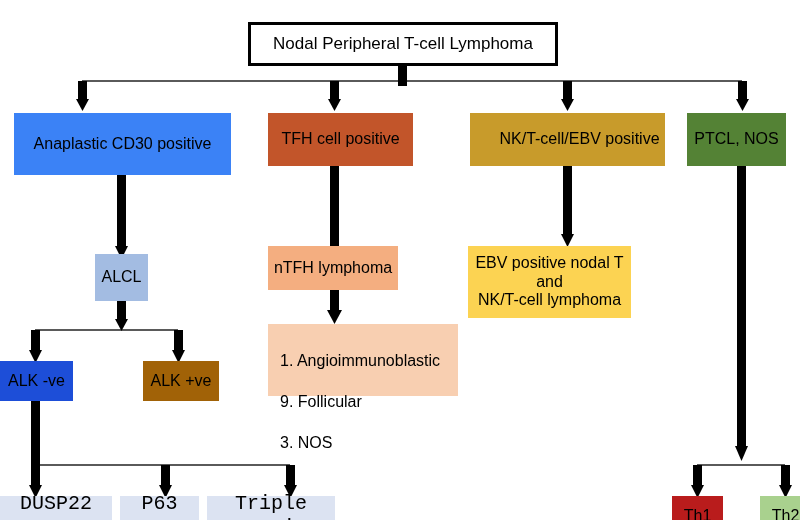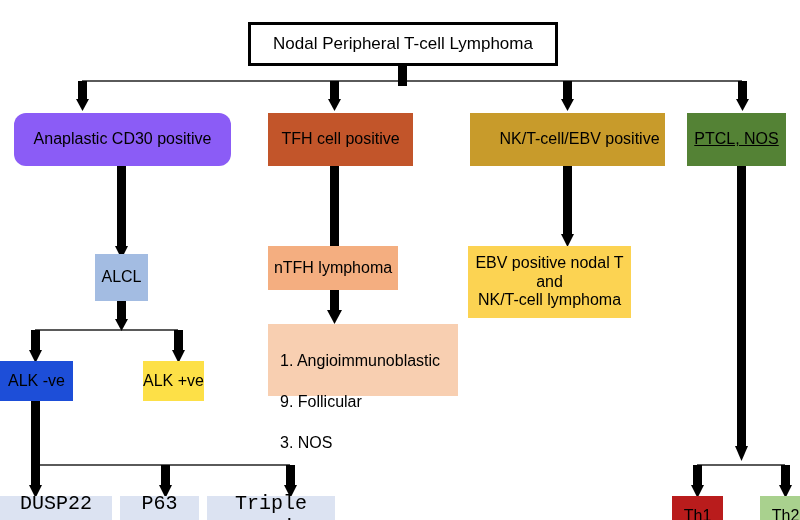--- a/index.html
+++ b/index.html
@@ -173,45 +173,45 @@
     </g>
 
     <g>
       <rect x="781" y="447" width="9" height="22" fill="#000000"></rect>
       <polygon points="779,467 792,467 785.5,480" fill="#000000"></polygon>
     </g>
   </svg>
 
   <div class="node root" style="left:248px; top:4px; width:310px; height:44px;">Nodal Peripheral T-cell Lymphoma</div>
 
-  <div class="node lvl2" style="left:14px; top:95px; width:217px; height:53px; background:#8b5cf6;border-radius:12px;">Anaplastic CD30 positive</div>
+  <div class="node lvl2" style="left:14px; top:95px; width:217px; height:62px; background:#3b82f6;">Anaplastic CD30 positive</div>
 
   <div class="node lvl2" style="left:268px; top:95px; width:145px; height:53px; background:#C2552A;">TFH cell positive</div>
 
   <div class="node lvl2" style="left:470px; top:95px; width:195px; height:53px; background:#C89B2B;padding-left:24px;">NK/T-cell/EBV positive</div>
 
-  <div class="node lvl2" style="left:687px; top:95px; width:99px; height:53px; background:#548235;text-decoration:underline;">PTCL, NOS</div>
+  <div class="node lvl2" style="left:687px; top:95px; width:99px; height:53px; background:#548235;">PTCL, NOS</div>
 
   <div class="node lvl3" style="left:95px; top:236px; width:53px; height:47px; background:#A3BCE2;">ALCL</div>
 
   <div class="node lvl3" style="left:268px; top:228px; width:130px; height:44px; background:#F4AE80;">nTFH lymphoma</div>
 
   <div class="node lvl3" style="left:468px; top:228px; width:163px; height:72px; background:#FCD352;">EBV positive nodal T
 and
 NK/T-cell lymphoma</div>
 
   <div class="node listbox" style="left:268px; top:306px; width:190px; height:72px; background:#F8CFB1;">
     <span class="listline">1. Angioimmunoblastic</span>
     <span class="listline">9. Follicular</span>
     <span class="listline">3. NOS</span>
   </div>
 
   <div class="node lvl3" style="left:0px; top:343px; width:73px; height:40px; background:#1d4ed8;">ALK -ve</div>
 
-  <div class="node lvl3" style="left:143px; top:343px; width:61px; height:40px; background:#fde047;">ALK +ve</div>
+  <div class="node lvl3" style="left:143px; top:343px; width:76px; height:40px; background:#a16207;">ALK +ve</div>
 
   <div class="node small" style="left:0px; top:478px; width:112px; height:40px; background:#DCE3F2;">DUSP22 +ve</div>
 
   <div class="node small" style="left:120px; top:478px; width:79px; height:40px; background:#DCE3F2;">P63 +ve</div>
 
   <div class="node small" style="left:207px; top:478px; width:128px; height:40px; background:#DCE3F2;">Triple negative</div>
 
   <div class="node lvl3" style="left:672px; top:478px; width:51px; height:40px; background:#b91c1c;">Th1</div>
 
   <div class="node lvl3" style="left:760px; top:478px; width:51px; height:40px; background:#A9D18E;">Th2</div>

